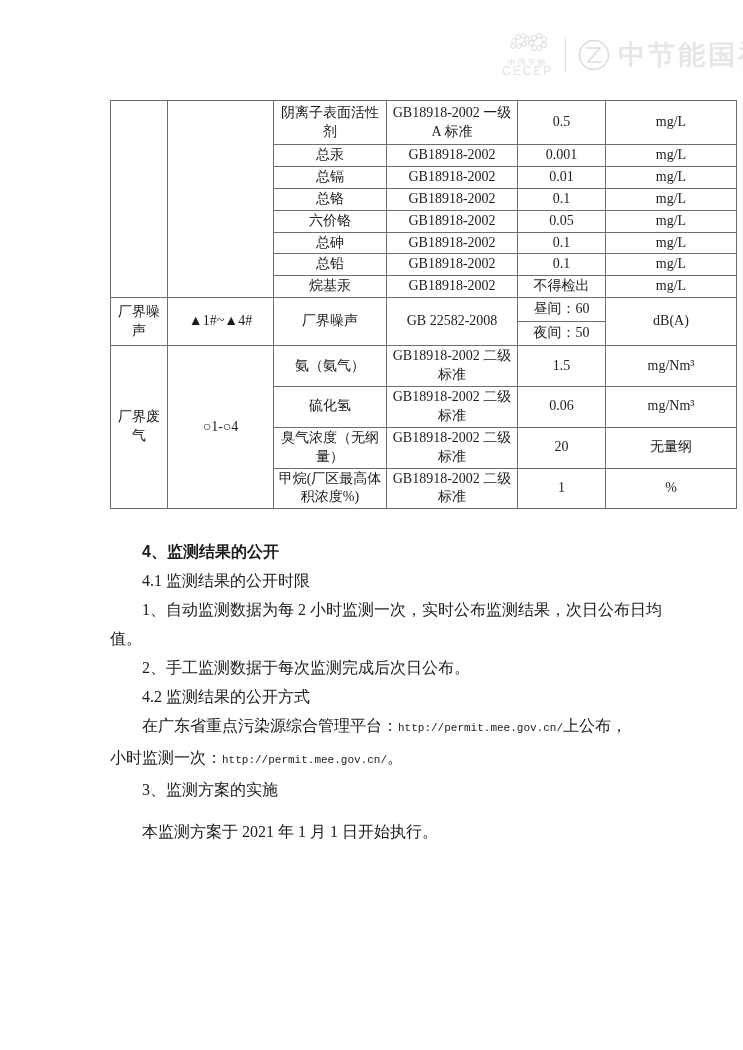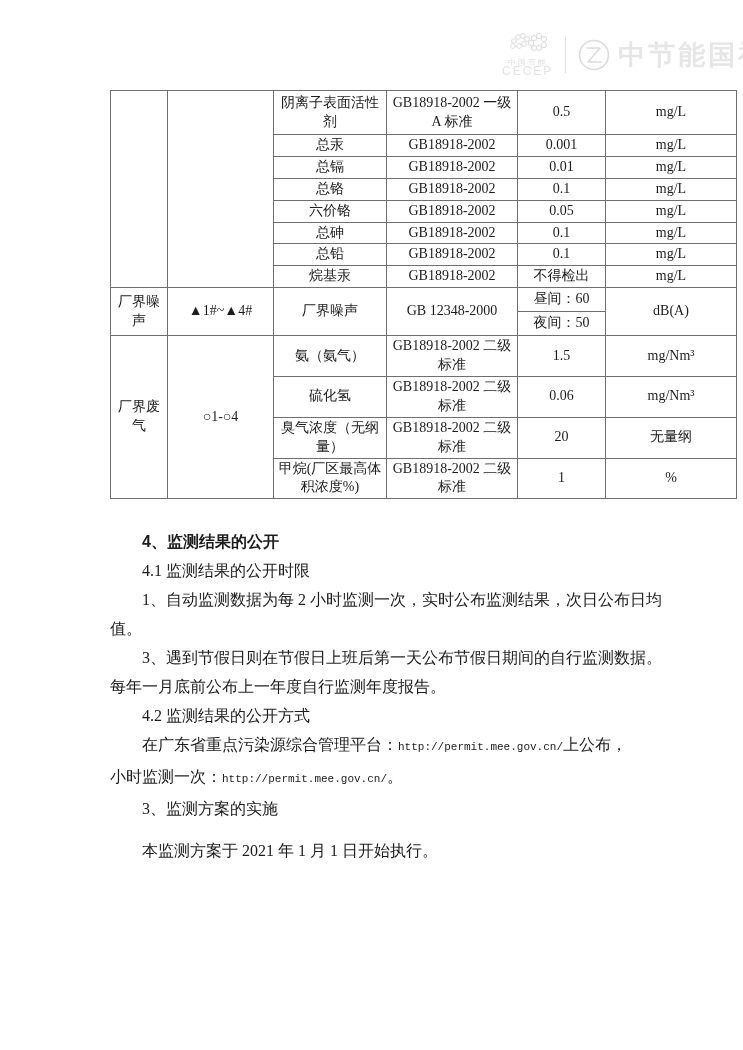--- a/index.html
+++ b/index.html
@@ -24,21 +24,21 @@
   .logo-left .en { font-size:12px; letter-spacing:2px; color:#e3e3e3; font-family:"Liberation Sans",sans-serif; line-height:9px;}
   .logo-divider { width:1px; height:36px; background:#e2e2e2; margin-right:10px; }
   .logo-right { display:flex; align-items:center; }
   .logo-right .brand {
     font-size:27px; font-weight:bold; letter-spacing:3px;
     color:#e6e6e6; font-family:"Liberation Sans",sans-serif;
     margin-left:6px; line-height:34px; white-space:nowrap;
   }
 
   
-  .content { position:absolute; left:110px; top:90px; width:626px; }
+  .content { position:absolute; left:110px; top:100px; width:626px; }
 
   table.monitor {
     width:626px; border-collapse:collapse; table-layout:fixed;
   }
   table.monitor td {
     border:1px solid #6f6f6f;
     text-align:center; vertical-align:middle;
     padding:1px 3px;
     font-size:14px; line-height:1.35;
     font-family:"Liberation Serif", serif;
@@ -170,21 +170,21 @@
           <td>烷基汞</td>
           <td class="sans">GB18918-2002</td>
           <td class="serifcell">不得检出</td>
           <td class="sansval">mg/L</td>
         </tr>
 
         <tr class="r-noise">
           <td rowspan="2">厂界噪声</td>
           <td rowspan="2">▲1#~▲4#</td>
           <td rowspan="2">厂界噪声</td>
-          <td rowspan="2" class="serifcell">GB 12348-2000</td>
+          <td rowspan="2" class="serifcell">GB 22582-2008</td>
           <td class="serifcell">昼间：60</td>
           <td rowspan="2" class="serifcell">dB(A)</td>
         </tr>
         <tr class="r-noise">
           <td class="serifcell">夜间：50</td>
         </tr>
 
         <tr class="r-gas">
           <td rowspan="4">厂界废气</td>
           <td rowspan="4">○1-○4</td>
@@ -211,21 +211,21 @@
           <td class="sansval">1</td>
           <td class="serifcell">%</td>
         </tr>
       </tbody>
     </table>
 
     <div class="bodytext">
       <p class="h-bold">4、监测结果的公开</p>
       <p>4.1 监测结果的公开时限</p>
       <p><span>1、自动监测数据为每 2 小时监测一次，实时公布监测结果，次日公布日均</span><br><span class="noindent">值。</span></p>
-      <p><span>3、遇到节假日则在节假日上班后第一天公布节假日期间的自行监测数据。</span><br><span>每年一月底前公布上一年度自行监测年度报告。</span></p>
+      <p>2、手工监测数据于每次监测完成后次日公布。</p>
       <p>4.2 监测结果的公开方式</p>
       <p><span>在广东省重点污染源综合管理平台：</span><span class="url">http://permit.mee.gov.cn/</span><span>上公布，</span><br><span>小时监测一次：</span><span class="url">http://permit.mee.gov.cn/</span><span>。</span></p>
       <p>3、监测方案的实施</p>
       <p class="last">本监测方案于 2021 年 1 月 1 日开始执行。</p>
     </div>
 
   </div>
 </div>
 
 </body></html>

